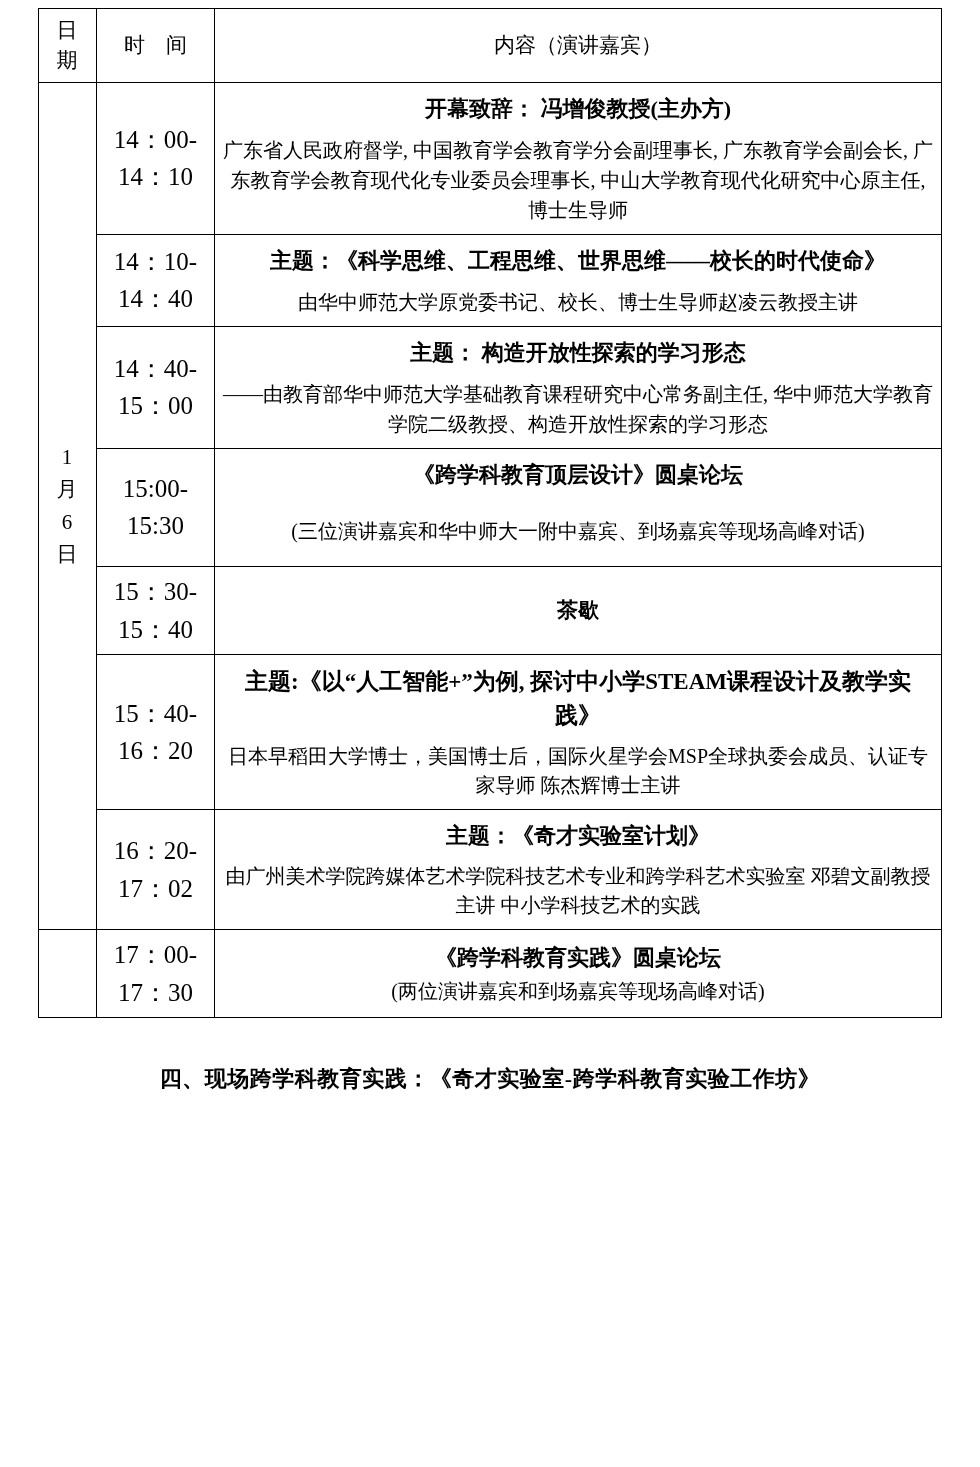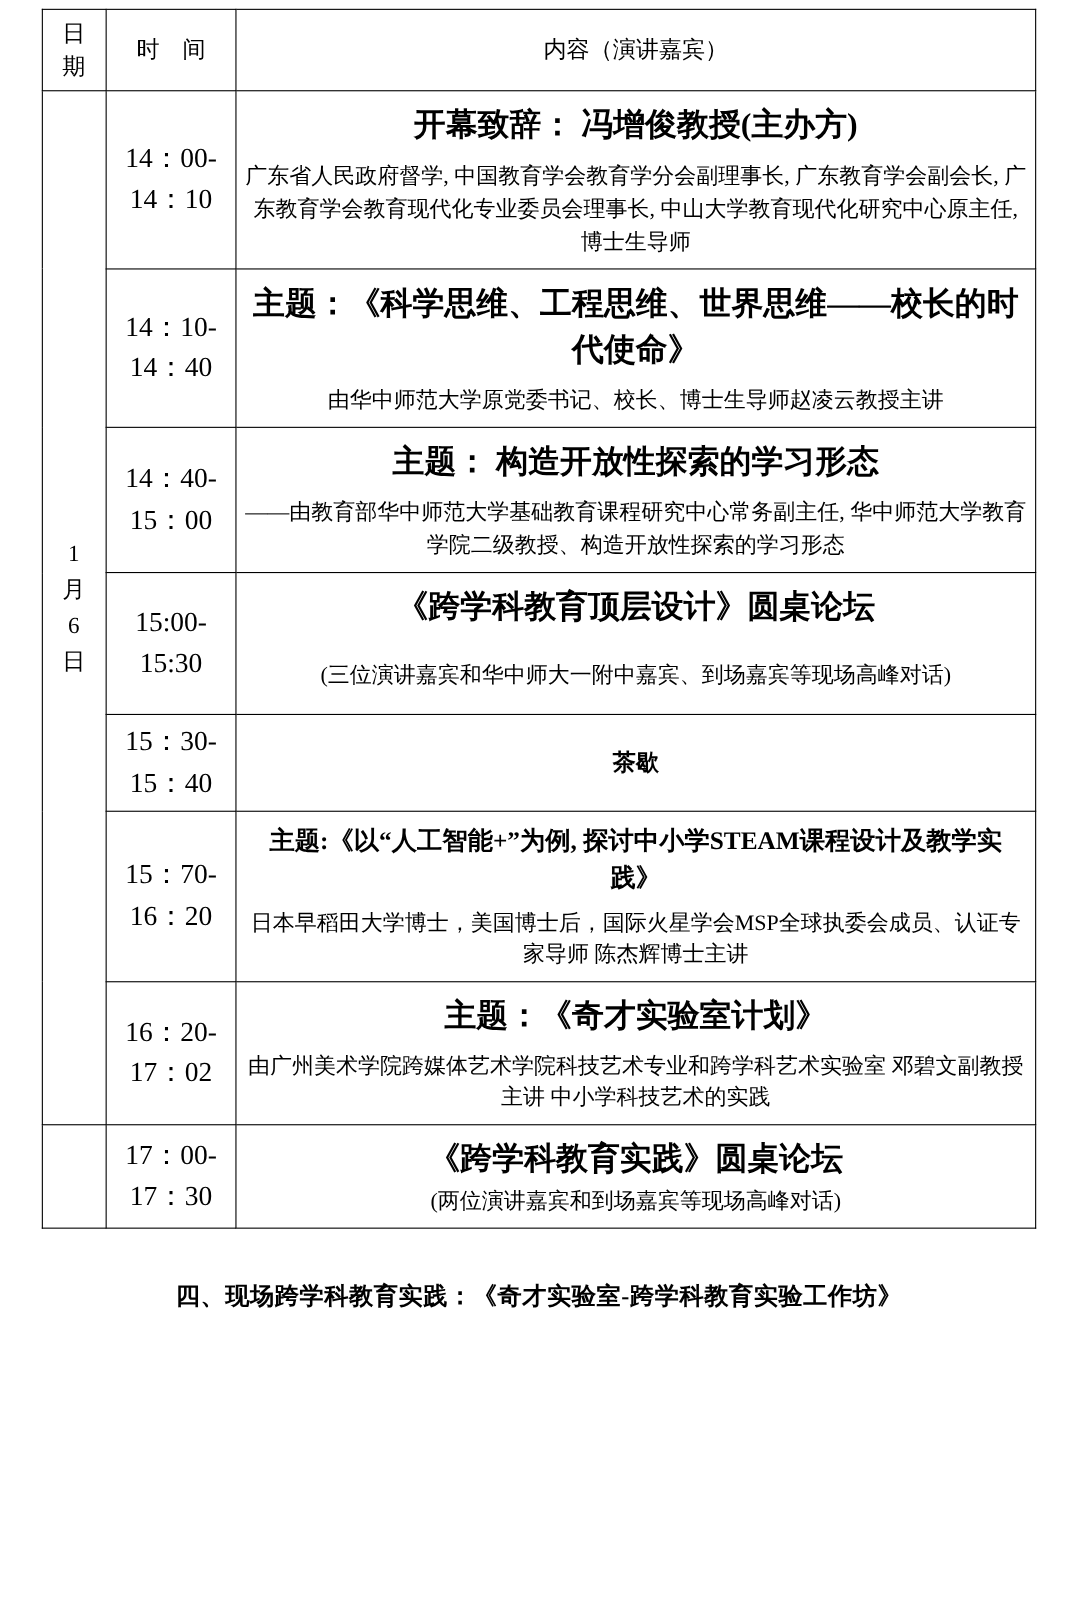--- a/index.html
+++ b/index.html
@@ -54,21 +54,21 @@
   .hdr td {
     text-align: center;
     font-size: 21px;
     padding: 10px 6px;
   }
   .hdr .date-cell {
     line-height: 1.45;
   }
   .content-title {
     font-weight: bold;
-    font-size: 29px;
+    font-size: 22px;
     margin: 4px 0 10px 0;
     line-height: 1.45;
   }
   .content-title.small {
     font-size: 23px;
   }
   .content-body {
     font-size: 20px;
     line-height: 1.5;
     margin: 0 0 3px 0;
@@ -159,21 +159,21 @@
 
       <tr class="row-tea">
         <td class="time-cell">15：30-
 15：40</td>
         <td class="content-cell">
           <div class="single-line">茶歇</div>
         </td>
       </tr>
 
       <tr>
-        <td class="time-cell">15：70-
+        <td class="time-cell">15：40-
 16：20</td>
         <td class="content-cell">
           <div class="content-title small">主题:《以“人工智能+”为例, 探讨中小学STEAM课程设计及教学实践》</div>
           <div class="content-body tight">日本早稻田大学博士，美国博士后，国际火星学会MSP全球执委会成员、认证专家导师 陈杰辉博士主讲</div>
         </td>
       </tr>
 
       <tr>
         <td class="time-cell">16：20-
 17：02</td>

